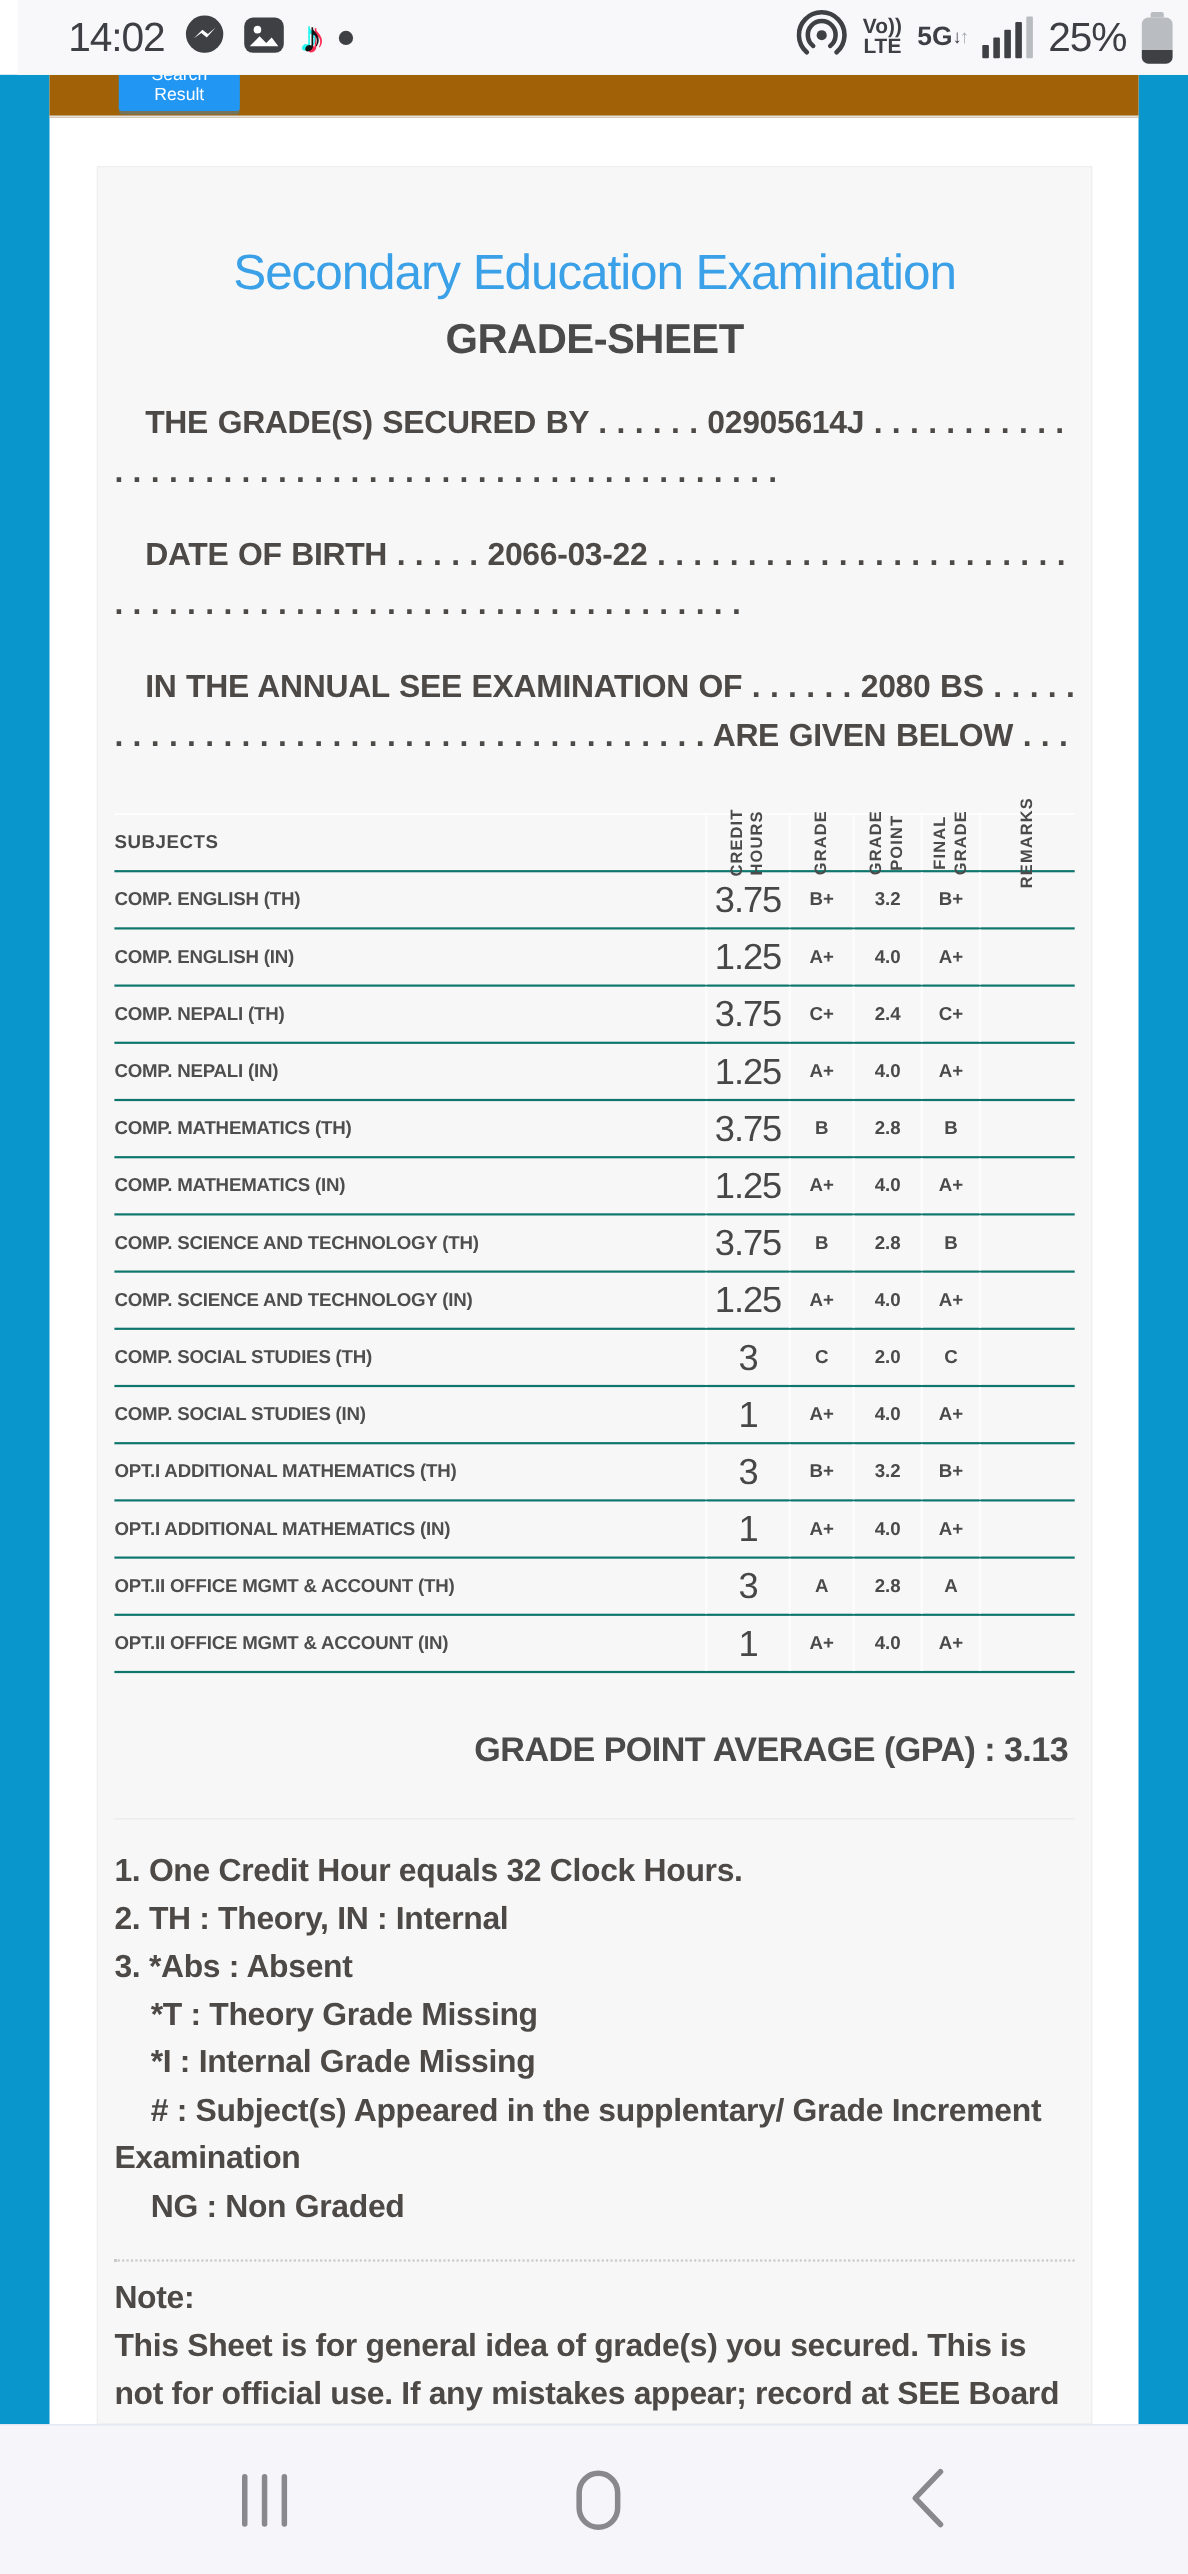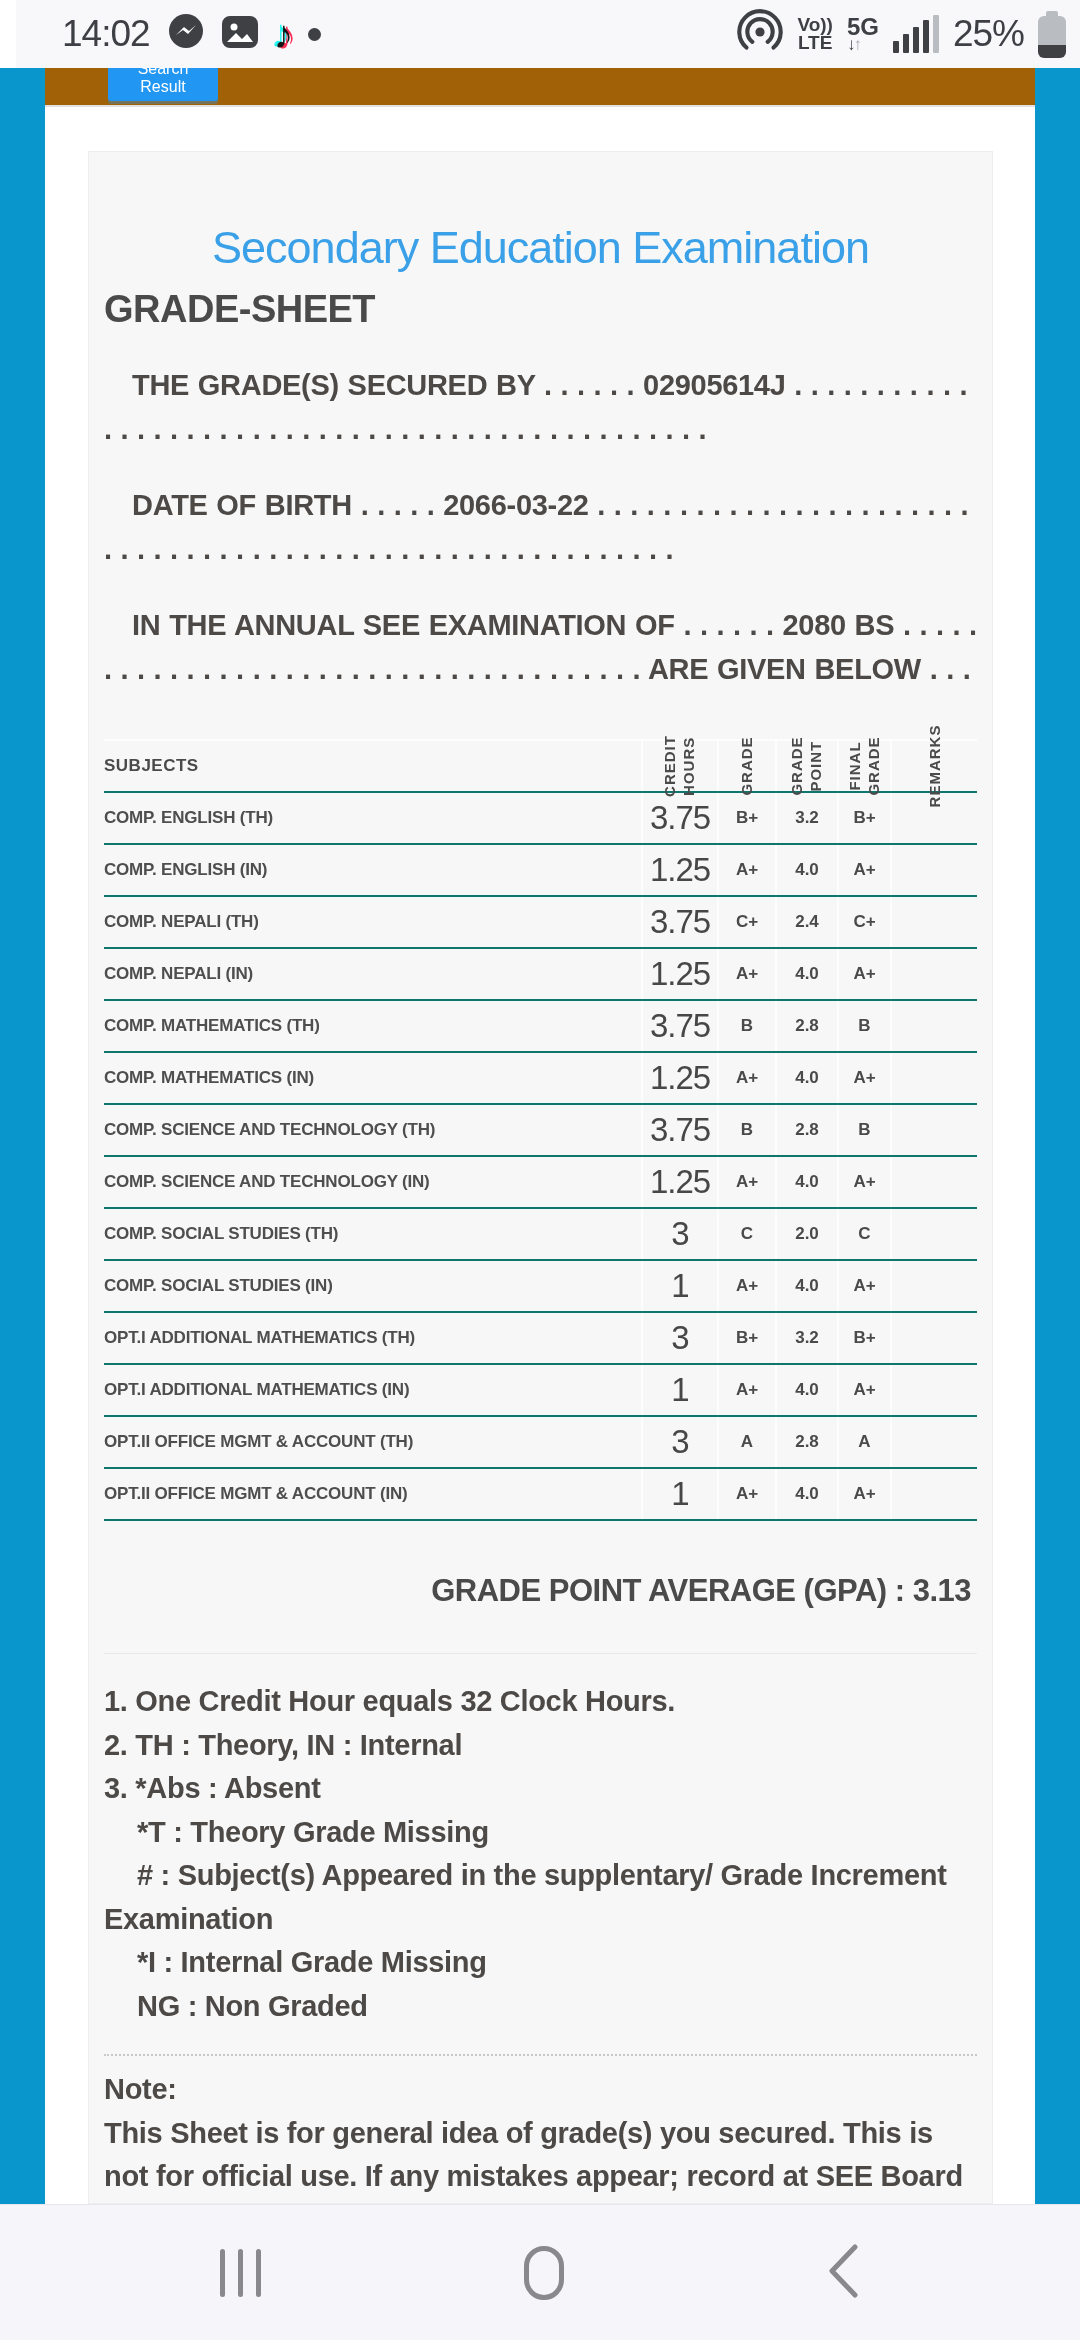--- a/index.html
+++ b/index.html
@@ -17,21 +17,21 @@
   .sb-left{display:flex;align-items:center;gap:16px;padding-left:46px;}
   .sb-time{font-size:37px;letter-spacing:-1px;}
   .sb-appicons{display:flex;align-items:center;gap:14px;}
   .tiktok-note{
     font-size:40px;line-height:1;color:#141414;
     text-shadow:-3px -1px 0 #25f4ee,3px 1px 0 #fe2c55;
   }
   .notif-dot{width:13px;height:13px;border-radius:50%;background:#3e4044;}
   .sb-right{margin-left:auto;display:flex;align-items:center;gap:14px;padding-right:30px;}
   .volte{display:flex;flex-direction:column;align-items:center;line-height:.95;font-weight:bold;font-size:19px;}
-  .net5g{display:flex;flex-direction:column;line-height:.9;}
+  .net5g{display:flex;flex-direction:row;align-items:center;line-height:.9;}
   .net5g .g{font-weight:bold;font-size:24px;}
   .net5g .arrows{font-size:17px;letter-spacing:-2px;}
   .net5g .up{color:#a7abb0;}
   .sigbars{display:flex;align-items:flex-end;gap:4px;height:38px;}
   .sigbars i{display:block;width:6px;background:#3e4044;border-radius:1px;}
   .sigbars i:nth-child(1){height:12px;}
   .sigbars i:nth-child(2){height:19px;}
   .sigbars i:nth-child(3){height:26px;}
   .sigbars i:nth-child(4){height:33px;}
   .sigbars i:nth-child(5){height:38px;background:#b9bcc1;}
@@ -66,21 +66,21 @@
     margin:44px 42px 0 43px;flex:1;
     background:#f7f7f7;border:1px solid #ededed;
     padding:38px 15px 60px;box-sizing:border-box;
     color:#4a4a4a;overflow:hidden;
   }
   .sheet-title{
     margin:32px 0 14px;text-align:center;font-weight:400;
     font-size:45px;letter-spacing:-1px;color:var(--title-blue,#3aa0e8);
   }
   .sheet-subtitle{
-    margin:0 0 24px;font-weight:bold;
+    margin:0 0 24px;text-align:center;font-weight:bold;
     font-size:38px;color:#4a4a4a;letter-spacing:-.5px;
   }
   .fill-line{
     margin:32px 0;font-size:29px;font-weight:bold;color:#4c4947;
     line-height:1.52;text-indent:28px;letter-spacing:-.3px;word-spacing:1px;
   }
   
   .gtable{margin-top:48px;}
   .grow{
     display:grid;grid-template-columns:1fr 76px 58px 62px 53px 87px;
@@ -342,22 +342,22 @@
             </div>
         </div>
 
         <p class="gpa-line">GRADE POINT AVERAGE (GPA) : 3.13</p>
 
         <div class="notes">
           <p class="note-item">1. One Credit Hour equals 32 Clock Hours.</p>
             <p class="note-item">2. TH : Theory, IN : Internal</p>
             <p class="note-item">3. *Abs : Absent</p>
             <p class="note-item indent">*T : Theory Grade Missing</p>
+            <p class="note-item indent">*I : Internal Grade Missing</p>
             <p class="note-item indent"># : Subject(s) Appeared in the supplentary/ Grade Increment Examination</p>
-            <p class="note-item indent">*I : Internal Grade Missing</p>
             <p class="note-item indent">NG : Non Graded</p>
         </div>
 
         <div class="note-divider"></div>
 
         <div class="final-note">
           <p>Note:</p>
           <p>This Sheet is for general idea of grade(s) you secured. This is not for official use. If any mistakes appear; record at SEE Board ledger will be referred.</p>
         </div>
       </div>

